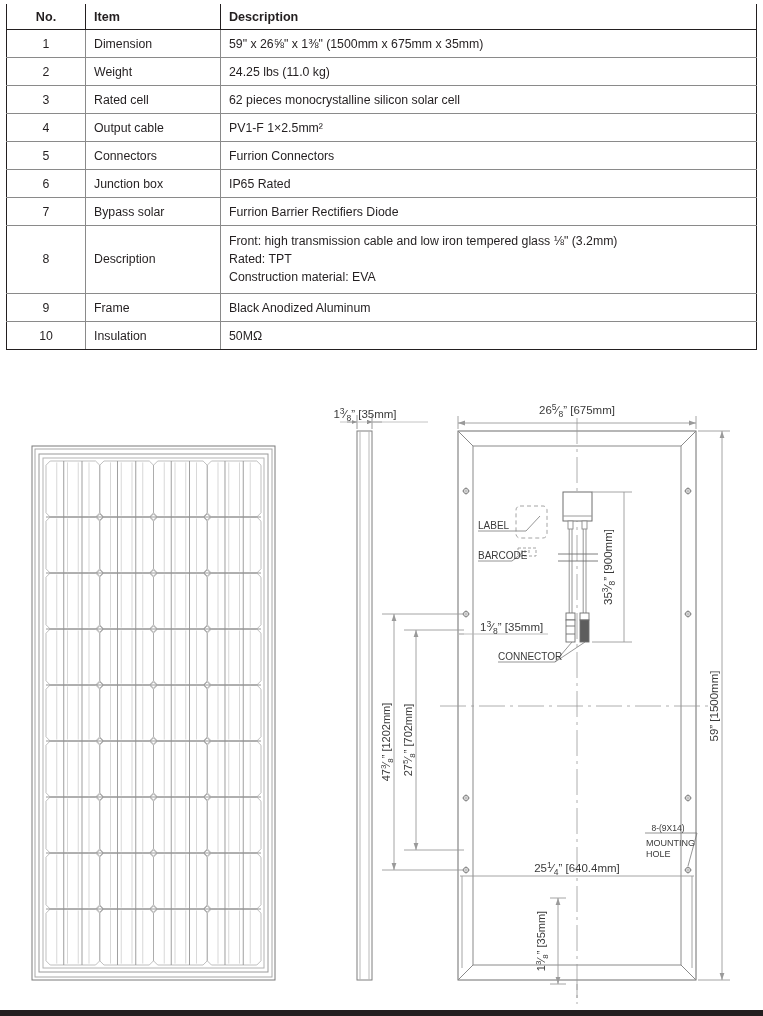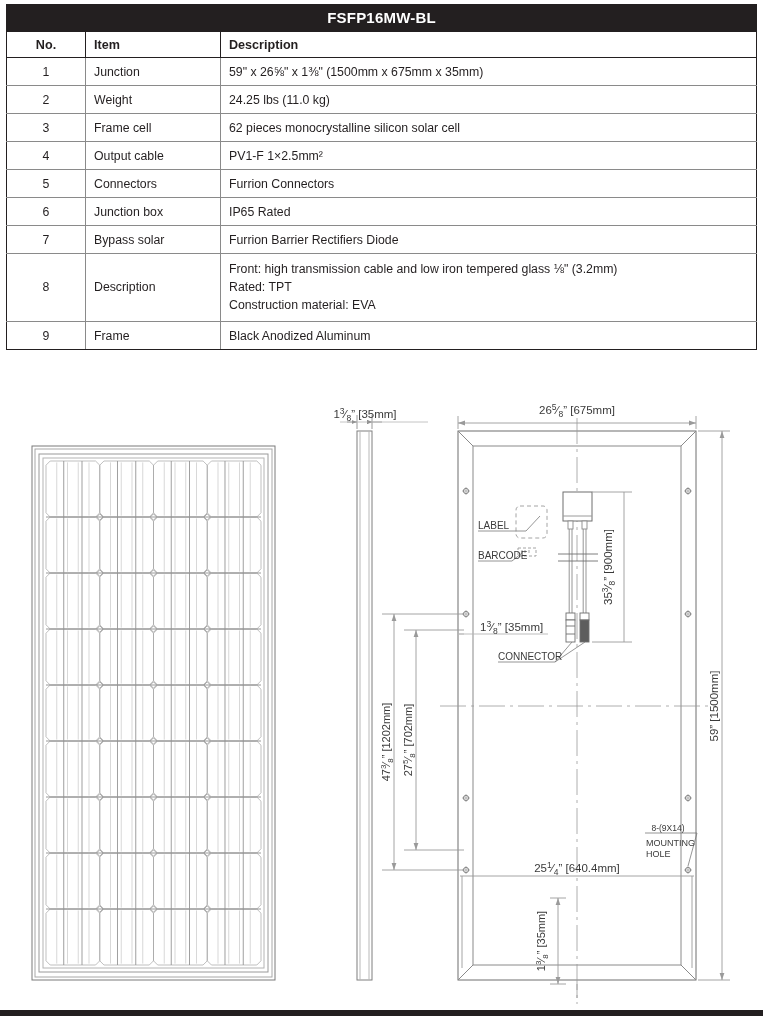--- a/index.html
+++ b/index.html
@@ -48,48 +48,47 @@
   .draw svg{display:block;}
   .lbl{font-family:"Liberation Sans","DejaVu Sans",sans-serif;fill:#3a3a3a;}
 
   
   .footer-rule{position:absolute;left:0;bottom:0;width:763px;height:6px;background:#231f20;}
 </style>
 </head>
 <body>
 
 <div class="spec-wrap">
-  <div class="title-bar">FSFP16MW-BL</div>
 
   <table class="spec">
     <thead>
       <tr>
         <th>No.</th>
         <th>Item</th>
         <th>Description</th>
       </tr>
     </thead>
     <tbody>
         <tr>
           <td>1</td>
-          <td>Junction</td>
+          <td>Dimension</td>
           <td>
             <span class="lineblk">59" x 26⅝" x 1⅜" (1500mm x 675mm x 35mm)</span>
           </td>
         </tr>
         <tr>
           <td>2</td>
           <td>Weight</td>
           <td>
             <span class="lineblk">24.25 lbs (11.0 kg)</span>
           </td>
         </tr>
         <tr>
           <td>3</td>
-          <td>Frame cell</td>
+          <td>Rated cell</td>
           <td>
             <span class="lineblk">62 pieces monocrystalline silicon solar cell</span>
           </td>
         </tr>
         <tr>
           <td>4</td>
           <td>Output cable</td>
           <td>
             <span class="lineblk">PV1-F 1×2.5mm²</span>
           </td>
@@ -122,20 +121,27 @@
             <span class="lineblk">Front: high transmission cable and low iron tempered glass ⅛" (3.2mm)</span>
             <span class="lineblk">Rated: TPT</span>
             <span class="lineblk">Construction material: EVA</span>
           </td>
         </tr>
         <tr>
           <td>9</td>
           <td>Frame</td>
           <td>
             <span class="lineblk">Black Anodized Aluminum</span>
+          </td>
+        </tr>
+        <tr>
+          <td>10</td>
+          <td>Insulation</td>
+          <td>
+            <span class="lineblk">50MΩ</span>
           </td>
         </tr>
       </tbody>
   </table>
 </div>
 
 <div class="draw">
 <svg width="763" height="618" viewBox="0 0 763 618" xmlns="http://www.w3.org/2000/svg">
   <defs>
     <marker id="ar" markerWidth="7" markerHeight="7" refX="6" refY="2.2" orient="auto">

